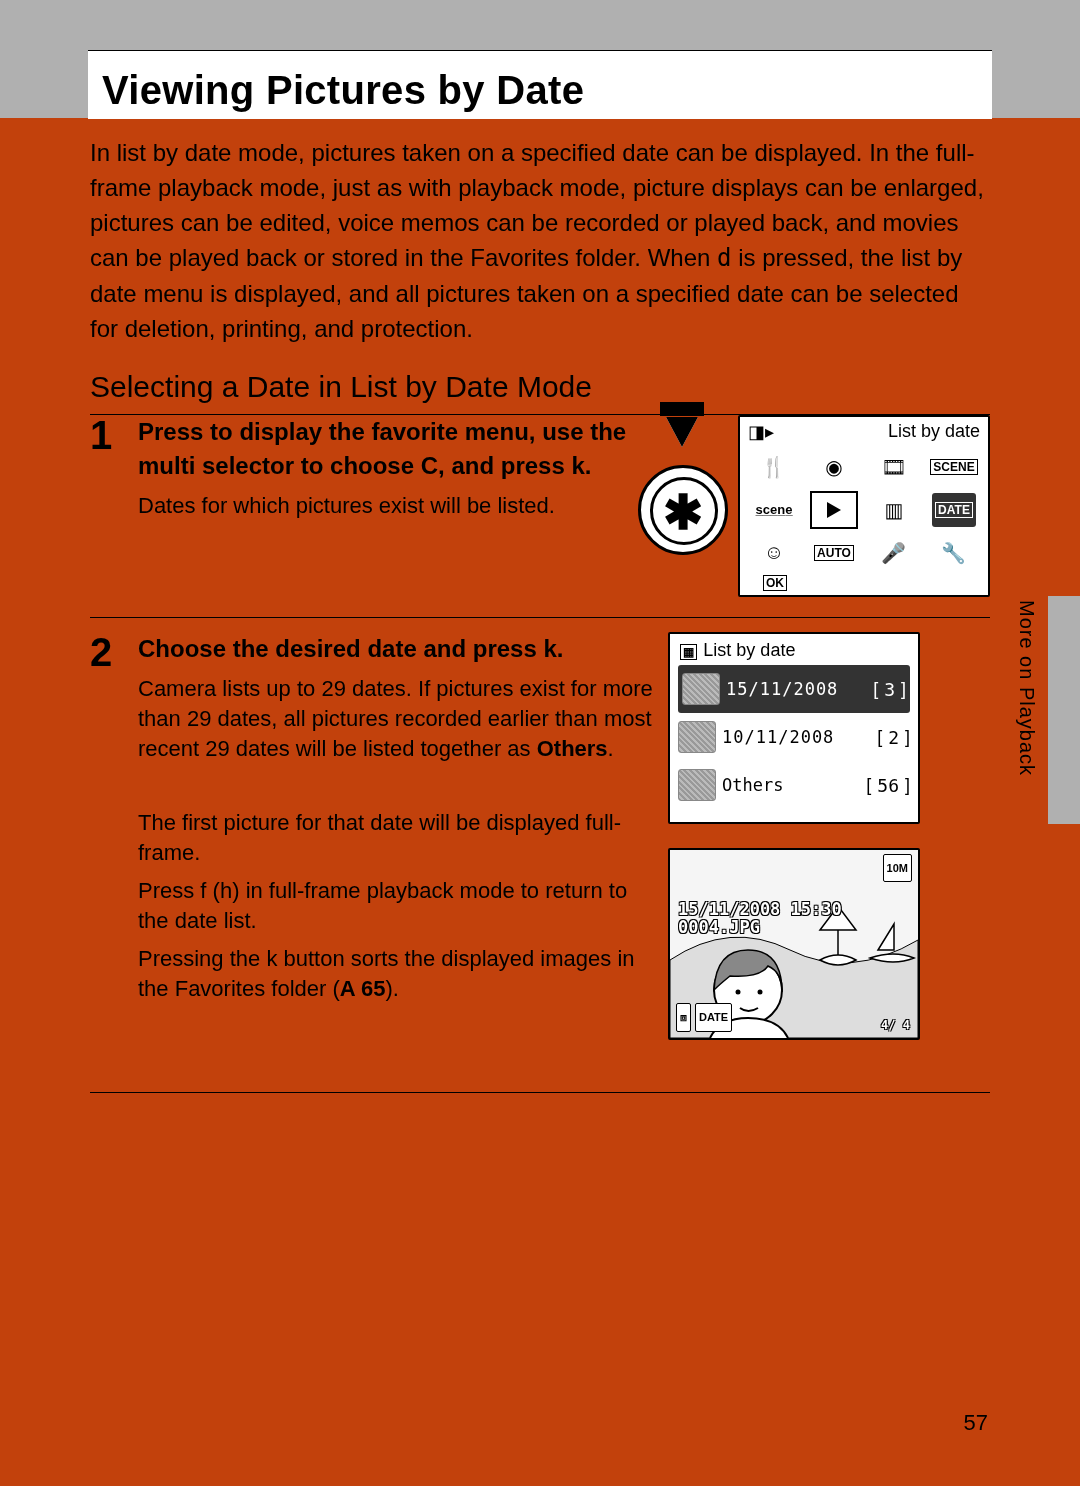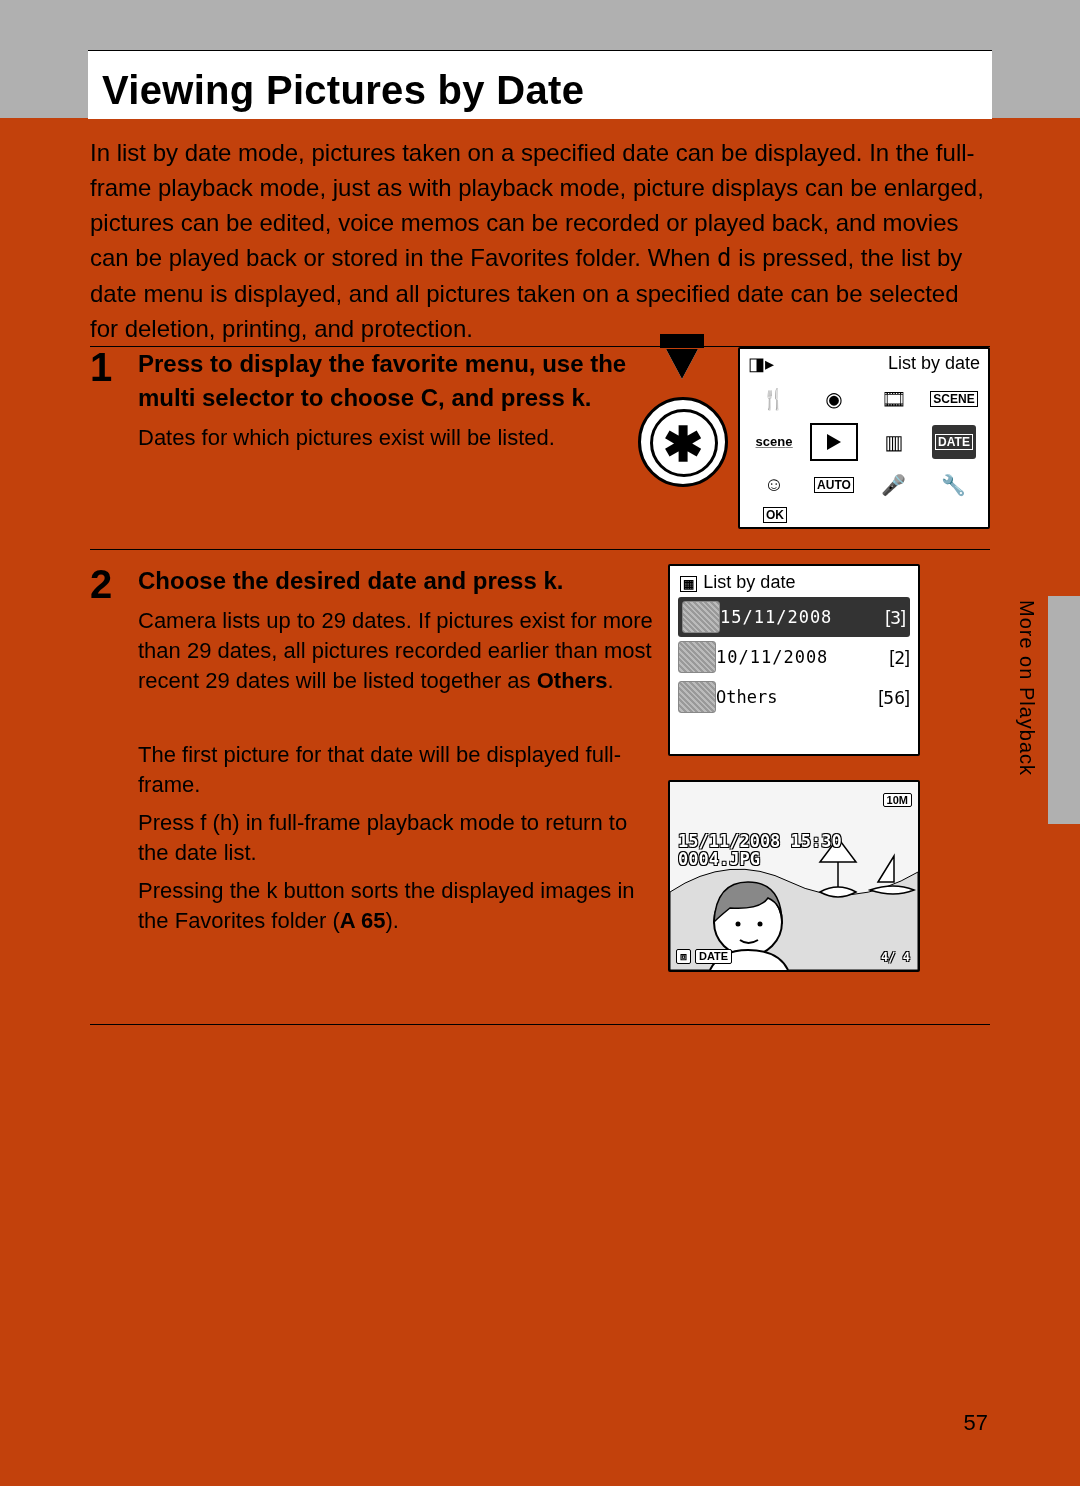--- a/index.html
+++ b/index.html
@@ -186,22 +186,23 @@
   
   .panel.datelist {
     width: 248px;
     height: 188px;
   }
   .panel.datelist .hdr {
     padding: 6px 20px 4px 10px; font-size: 18px;
   }
   .date-row {
     display:flex; align-items:center;
-    height: 40px;
+    height: 48px;
     margin: 0 8px;
+    gap: 6px;
     font-size: 18px;
   }
   .date-row.sel { background:#333; color:#fff; border-radius:3px; padding:0 4px; margin:0 8px;}
   .date-row .thmb {
     width: 36px; height: 30px; border:1px solid #888; border-radius:3px;
     background: repeating-linear-gradient(45deg,#999,#999 2px,#bbb 2px,#bbb 4px);
     flex-shrink:0;
   }
   .date-row .dt { flex:1; letter-spacing:1px; font-family: monospace; font-size:17px;}
   .date-row .ct { font-family: monospace; }
@@ -230,21 +231,21 @@
   }
   .panel.preview .badge-left {
     position:absolute; left:6px; bottom:6px; display:flex; gap:4px;
   }
   .panel.preview .badge-right {
     position:absolute; right:6px; top:6px;
   }
   .badge {
     font-size:11px; font-weight:bold;
     border:1.5px solid #000; background:#fff; color:#000;
-    padding:0 3px; border-radius:2px;
+    padding:7px 3px; border-radius:2px;
   }
   
   .panel.preview svg { position:absolute; inset:0; }
 
   
   .side-tab {
     position:absolute;
     right:0; top:596px;
     width:32px; height:228px;
     background:#b0b0b0;
@@ -273,20 +274,21 @@
   <div class="h1">Viewing Pictures by Date</div>
 
   <div class="side-tab"></div>
   <div class="side-label">More on Playback</div>
 
   <div class="content">
     <div class="intro">
       <span>In list by date mode, pictures taken on a specified date can be displayed. In the full-frame playback mode, just as with playback mode, picture displays can be enlarged, pictures can be edited, voice memos can be recorded or played back, and movies can be played back or stored in the Favorites folder. When </span><span class="glyph">d</span><span> is pressed, the list by date menu is displayed, and all pictures taken on a specified date can be selected for deletion, printing, and protection.</span>
     </div>
 
+    <div class="h2">Selecting a Date in List by Date Mode</div>
 
     <div class="step-row" style="border-top:1px solid #000;">
       <div class="step-num">1</div>
       <div class="step-body">
         <div class="step-title">
           <span>Press </span>
           <span> to display the favorite menu, use the multi selector to choose </span><span>C</span><span>, and press </span><span>k</span><span>.</span>
         </div>
         <div class="step-note">Dates for which pictures exist will be listed.</div>
       </div>

